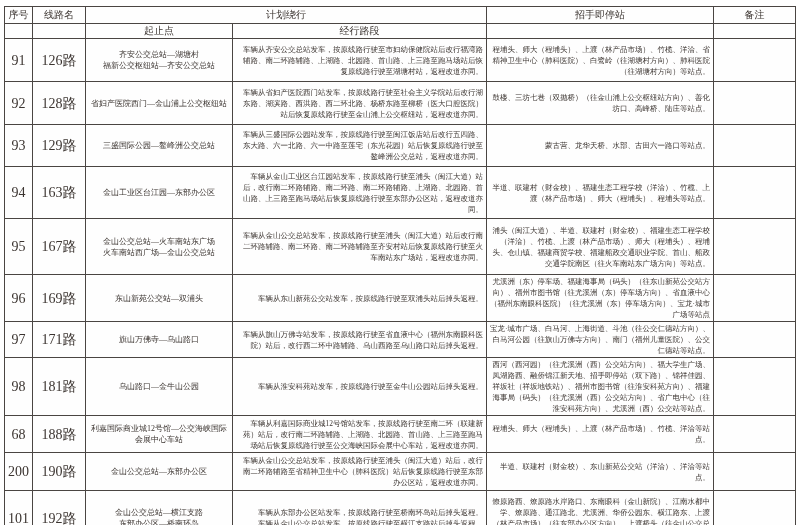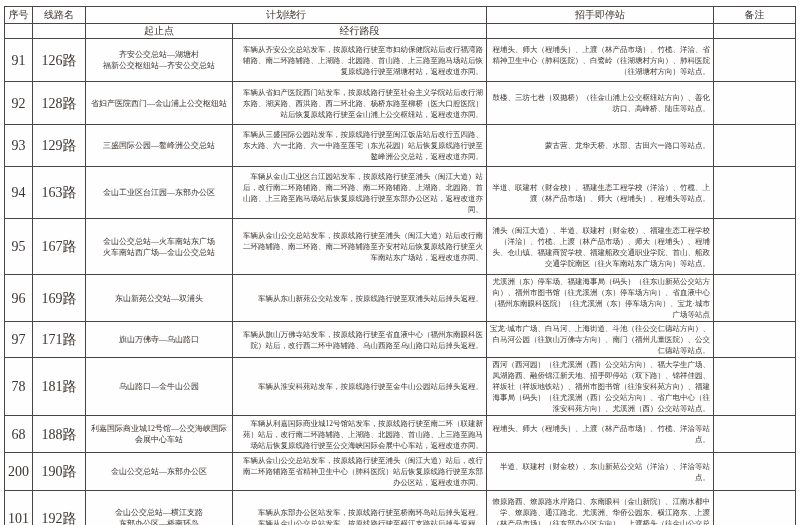--- a/index.html
+++ b/index.html
@@ -104,21 +104,21 @@
     </tr>
     <tr style="height:31px">
       <td class="num">97</td>
       <td class="route">171路</td>
       <td class="endp">旗山万佛寺—乌山路口</td>
       <td class="path">车辆从旗山万佛寺站发车，按原线路行驶至省血液中心（福州东南眼科医院）站后，改行西二环中路辅路、乌山西路至乌山路口站后掉头返程。</td>
       <td class="cancel">宝龙·城市广场、白马河、上海街道、斗池（往公交仁德站方向）、白马河公园（往旗山万佛寺方向）、南门（福州儿童医院）、公交仁德站等站点。</td>
       <td class="remark"></td>
     </tr>
     <tr style="height:55px">
-      <td class="num">78</td>
+      <td class="num">98</td>
       <td class="route">181路</td>
       <td class="endp">乌山路口—金牛山公园</td>
       <td class="path">车辆从淮安科苑站发车，按原线路行驶至金牛山公园站后掉头返程。</td>
       <td class="cancel">西河（西河园）（往尤溪洲（西）公交站方向）、福大学生广场、凤湖路西、融侨锦江新天地、招手即停站（双下路）、锦祥佳园、祥坂社（祥坂地铁站）、福州市图书馆（往淮安科苑方向）、福建海事局（码头）（往尤溪洲（西）公交站方向）、省广电中心（往淮安科苑方向）、尤溪洲（西）公交站等站点。</td>
       <td class="remark"></td>
     </tr>
     <tr style="height:37px">
       <td class="num">68</td>
       <td class="route">188路</td>
       <td class="endp">利嘉国际商业城12号馆—公交海峡国际会展中心车站</td>

